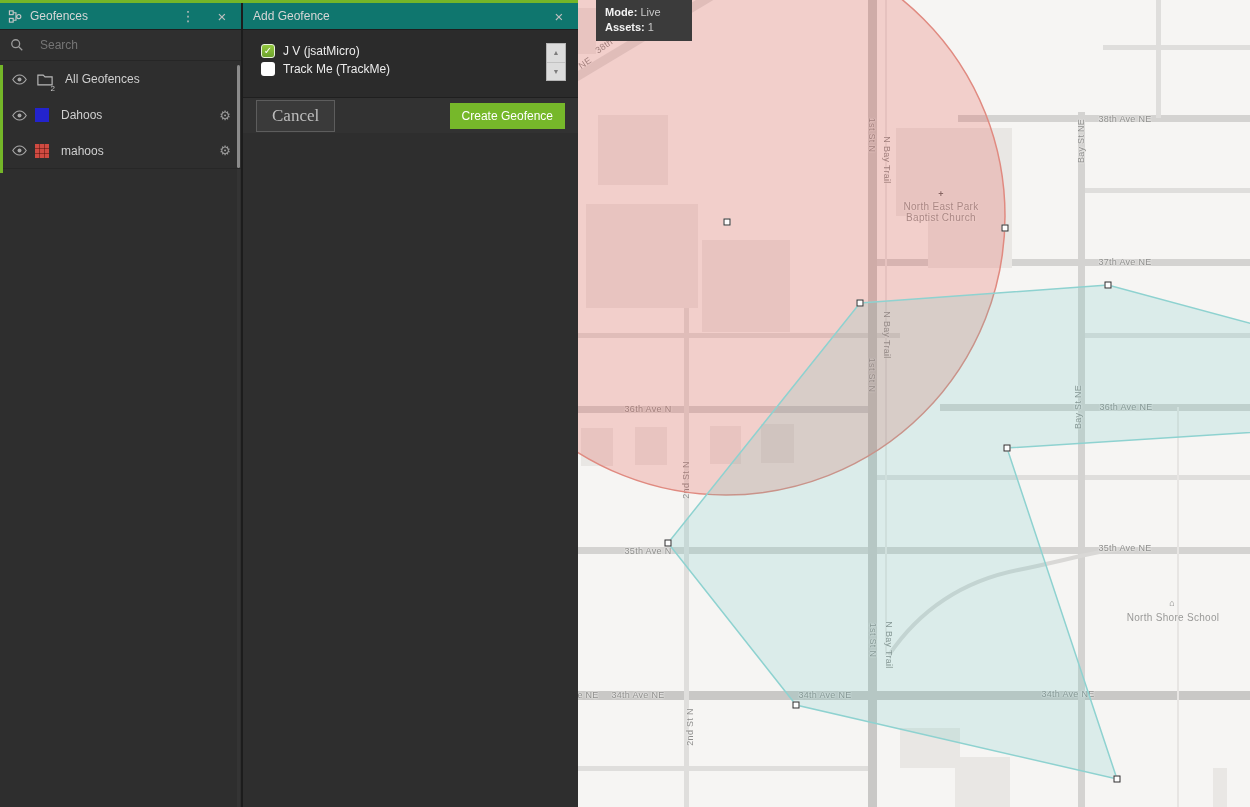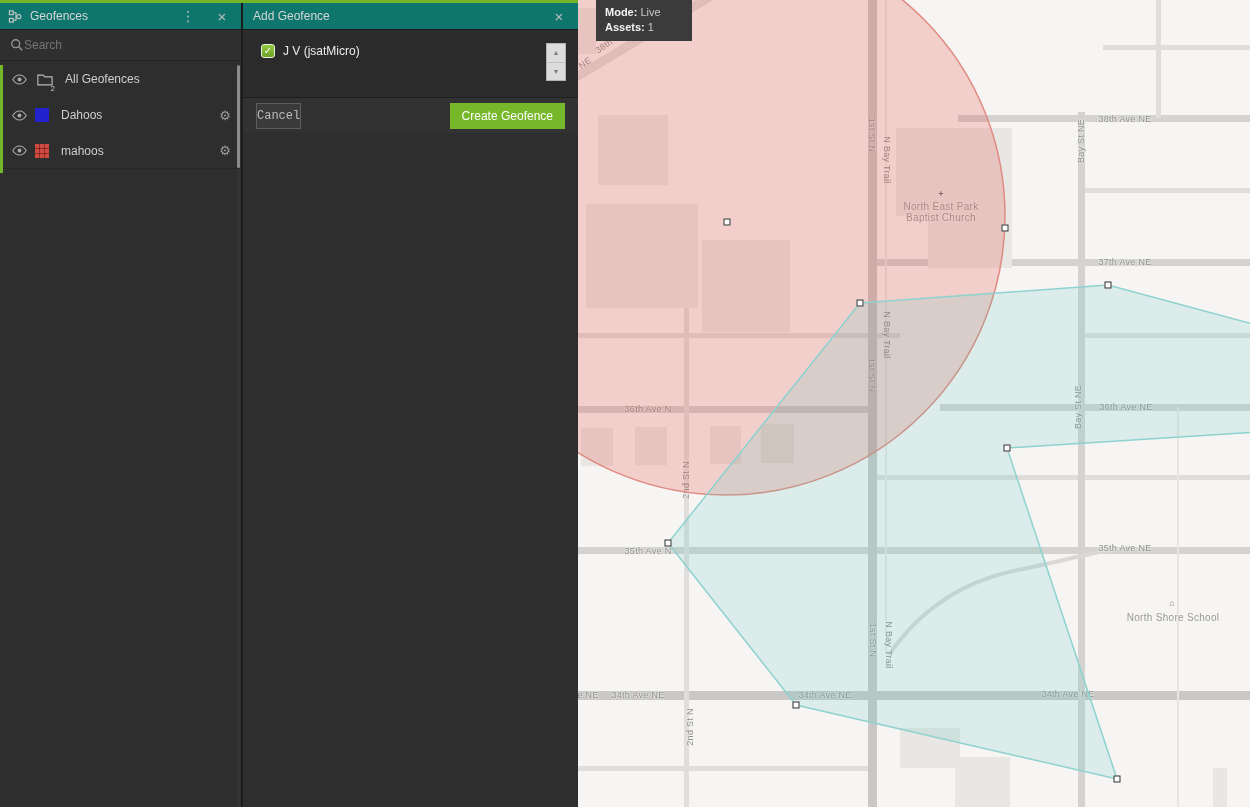--- a/index.html
+++ b/index.html
@@ -10,21 +10,21 @@
   
   #top-accent { position:absolute; left:0; top:0; width:578px; height:3px; z-index:30; }
 
   
   #sidebar { position:absolute; left:0; top:3px; width:241px; height:804px; background:#2e2e2e; }
   .panel-header { height:27px; background:#0f766e; display:flex; align-items:center; padding:0 8px; color:#d6d6d6; font-size:12px; border-bottom:1px solid #1e1e1e; }
   .panel-header .title { flex:0 0 auto; margin-left:7px; }
   .spacer { flex:1; }
   .hbtn { color:#c0c0c0; font-size:14px; width:22px; text-align:center; cursor:pointer; }
   #search-row { height:31px; background:#2f2f2f; display:flex; align-items:center; padding:0 10px; border-bottom:1px solid #262626; }
-  #search-input { background:transparent; border:none; outline:none; color:#8f8f8f; font-size:12px; width:160px; font-family:"Liberation Sans",sans-serif; }
+  #search-input { background:transparent; border:none; outline:none; color:#8f8f8f; font-size:12px; margin-left:16px; width:160px; font-family:"Liberation Sans",sans-serif; }
   .side-row { height:36px; display:flex; align-items:center; padding:0 10px; color:#cfcfcf; font-size:12px; position:relative; }
   .side-row .lbl { margin-left:12px; }
   .swatch { width:14px; height:14px; margin-left:8px; flex:0 0 auto; }
   .gear { margin-left:auto; color:#9a9a9a; font-size:13px; cursor:pointer; }
   #sel-bar { position:absolute; left:0; top:62px; width:3px; height:108px; z-index:5; }
   #side-scroll { position:absolute; right:1px; top:62px; width:3px; height:103px; background:#8b8b8b; border-radius:2px; }
   #side-track { position:absolute; right:1px; top:62px; width:3px; height:742px; background:#343434; }
   .icon { display:inline-block; line-height:0; }
 
   
@@ -39,21 +39,21 @@
   .sect-row.attrs .lbl { text-decoration:underline; color:#e4e4e4; }
   #users-list { background:#2b2b2b; padding:12px 10px 16px 18px; position:relative; height:67px; }
   .chk-row { display:flex; align-items:center; height:18px; color:#ececec; font-size:12px; cursor:pointer; }
   .chk { width:14px; height:14px; border-radius:3px; background:#fff; margin-right:8px; flex:0 0 auto;
          display:flex; align-items:center; justify-content:center; }
   .chk.checked { background:linear-gradient(#93c83f,#6da32c); border:1px solid #e8f2da; color:#fff; font-size:10px; line-height:10px; }
   #users-scroll { position:absolute; right:12px; top:13px; width:20px; height:38px; background:#dcdcdc; border:1px solid #b5b5b5; display:flex; flex-direction:column; }
   #users-scroll .sc { flex:1; display:flex; align-items:center; justify-content:center; color:#7d7d7d; font-size:7px; cursor:pointer; }
   #users-scroll .sc:first-child { border-bottom:1px solid #c2c2c2; }
   #panel-footer { height:36px; background:#323232; display:flex; align-items:center; padding:0 13px; border-top:1px solid #1f1f1f; }
-  #cancel-btn { background:#3a3a3a; border:1px solid #5d5d5d; color:#bdbdbd; font-size:12px; padding:5px 0; cursor:pointer; font-family:Liberation Mono, monospace; }
+  #cancel-btn { background:#3a3a3a; border:1px solid #5d5d5d; color:#bdbdbd; font-size:17px; padding:5px 15px; cursor:pointer; font-family:Liberation Serif, serif; }
   #create-btn { margin-left:auto; border:none; color:#fff; font-size:12px; padding:6px 12px; cursor:pointer; font-family:"Liberation Sans",sans-serif; }
 
   
   #map { position:absolute; left:578px; top:0; width:672px; height:807px; background:#f6f5f3; overflow:hidden; }
   .road { position:absolute; background:#dfdedc; }
   .road.major { background:#c9c8c6; }
   .road.mid { background:#d4d3d1; }
   .road.thin { background:#e7e5e3; }
   .building { position:absolute; background:#e9e7e4; }
   .mlabel { position:absolute; font-size:9px; color:#8e8e8c; white-space:nowrap; z-index:2;
@@ -234,20 +234,24 @@
       <span class="hbtn" style="font-size:15px;">×</span>
     </div>
 
 
 
     <div id="users-list">
       <div class="chk-row">
         <span class="chk checked">✓</span>
         <span>J V (jsatMicro)</span>
       </div>
+      <div class="chk-row">
+        <span class="chk"></span>
+        <span>Track Me (TrackMe)</span>
+      </div>
       <div id="users-scroll">
         <span class="sc">▲</span>
         <span class="sc">▼</span>
       </div>
     </div>
 
 
     <div id="panel-footer">
       <button id="cancel-btn">Cancel</button>
       <button id="create-btn" style="background: rgb(118, 184, 42);">Create Geofence</button>

